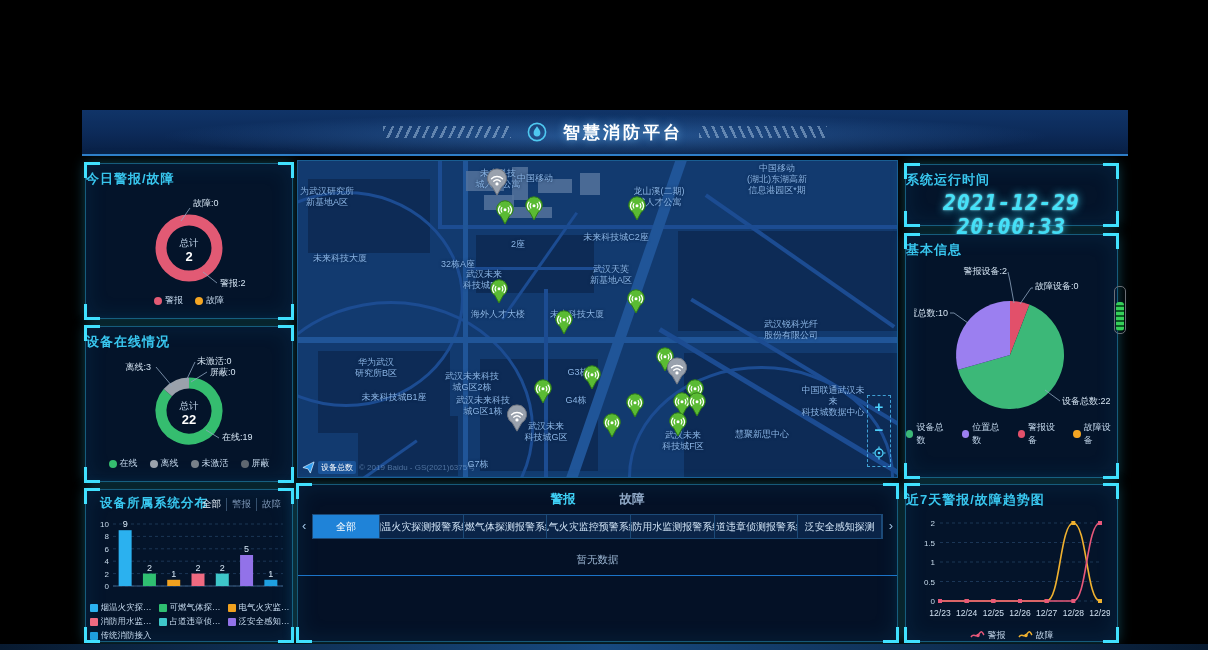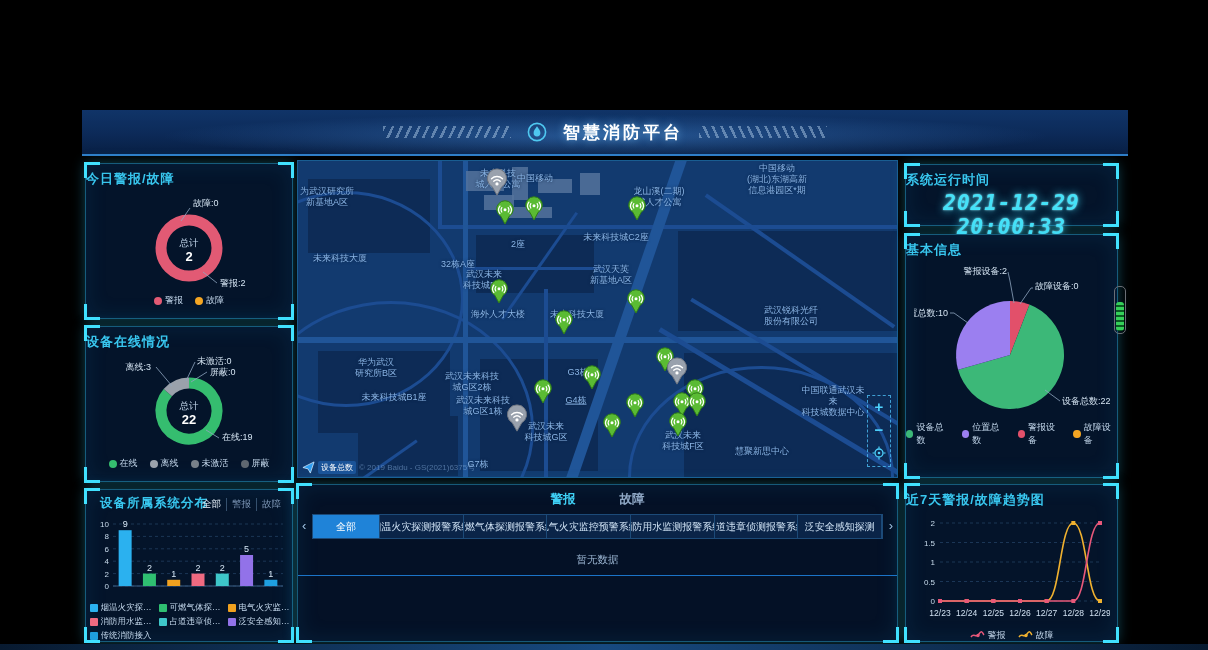--- a/index.html
+++ b/index.html
@@ -280,37 +280,37 @@
       <div class="mlabel" style="left: 160px; top: 103px;">32栋A座</div>
       <div class="mlabel" style="left: 220px; top: 83px;">2座</div>
       <div class="mlabel" style="left: 318px; top: 76px;">未来科技城C2座</div>
       <div class="mlabel" style="left: 42px; top: 97px;">未来科技大厦</div>
       <div class="mlabel" style="left: 186px; top: 119px;">武汉未来
 科技城B区</div>
       <div class="mlabel" style="left: 313px; top: 114px;">武汉天英
 新基地A区</div>
       <div class="mlabel" style="left: 200px; top: 153px;">海外人才大楼</div>
       <div class="mlabel" style="left: 279px; top: 153px;">未来科技大厦</div>
-      <div class="mlabel" style="left: 493px; top: 155px;">武汉锐科光纤
+      <div class="mlabel" style="left: 493px; top: 169px;">武汉锐科光纤
 股份有限公司</div>
       <div class="mlabel" style="left: 78px; top: 207px;">华为武汉
 研究所B区</div>
       <div class="mlabel" style="left: 96px; top: 236px;">未来科技城B1座</div>
       <div class="mlabel" style="left: 174px; top: 221px;">武汉未来科技
 城G区2栋</div>
       <div class="mlabel" style="left: 185px; top: 245px;">武汉未来科技
 城G区1栋</div>
       <div class="mlabel" style="left: 280px; top: 211px;">G3栋</div>
-      <div class="mlabel" style="left: 278px; top: 239px; text-decoration: underline;">G4栋</div>
+      <div class="mlabel" style="left: 278px; top: 239px;">G4栋</div>
       <div class="mlabel" style="left: 248px; top: 271px;">武汉未来
 科技城G区</div>
       <div class="mlabel" style="left: 180px; top: 303px;">G7栋</div>
       <div class="mlabel" style="left: 535px; top: 240px;">中国联通武汉未来
 科技城数据中心</div>
-      <div class="mlabel" style="left: 464px; top: 290px;">慧聚新思中心</div>
+      <div class="mlabel" style="left: 464px; top: 273px;">慧聚新思中心</div>
       <div class="mlabel" style="left: 385px; top: 280px;">武汉未来
 科技城F区</div>
       <div class="marker" style="left: 207px; top: 57px;"><svg width="20" height="25" viewBox="0 0 20 25">
           <path d="M10 24 L5.8 16.2 A8.3 8.3 0 1 1 14.2 16.2 Z" fill="#5abb33" stroke="#2f7d18"></path>
           <circle cx="10" cy="9.8" r="1.5" fill="#fff"></circle>
           <path d="M6.8 7.6 A4 4 0 0 0 6.8 12 M4.9 6 A6.3 6.3 0 0 0 4.9 13.6 M13.2 7.6 A4 4 0 0 1 13.2 12 M15.1 6 A6.3 6.3 0 0 1 15.1 13.6" stroke="#fff" stroke-width="1.2" fill="none" stroke-linecap="round"></path>
         </svg></div>
       <div class="marker" style="left: 236px; top: 53px;"><svg width="20" height="25" viewBox="0 0 20 25">
           <path d="M10 24 L5.8 16.2 A8.3 8.3 0 1 1 14.2 16.2 Z" fill="#5abb33" stroke="#2f7d18"></path>
           <circle cx="10" cy="9.8" r="1.5" fill="#fff"></circle>

